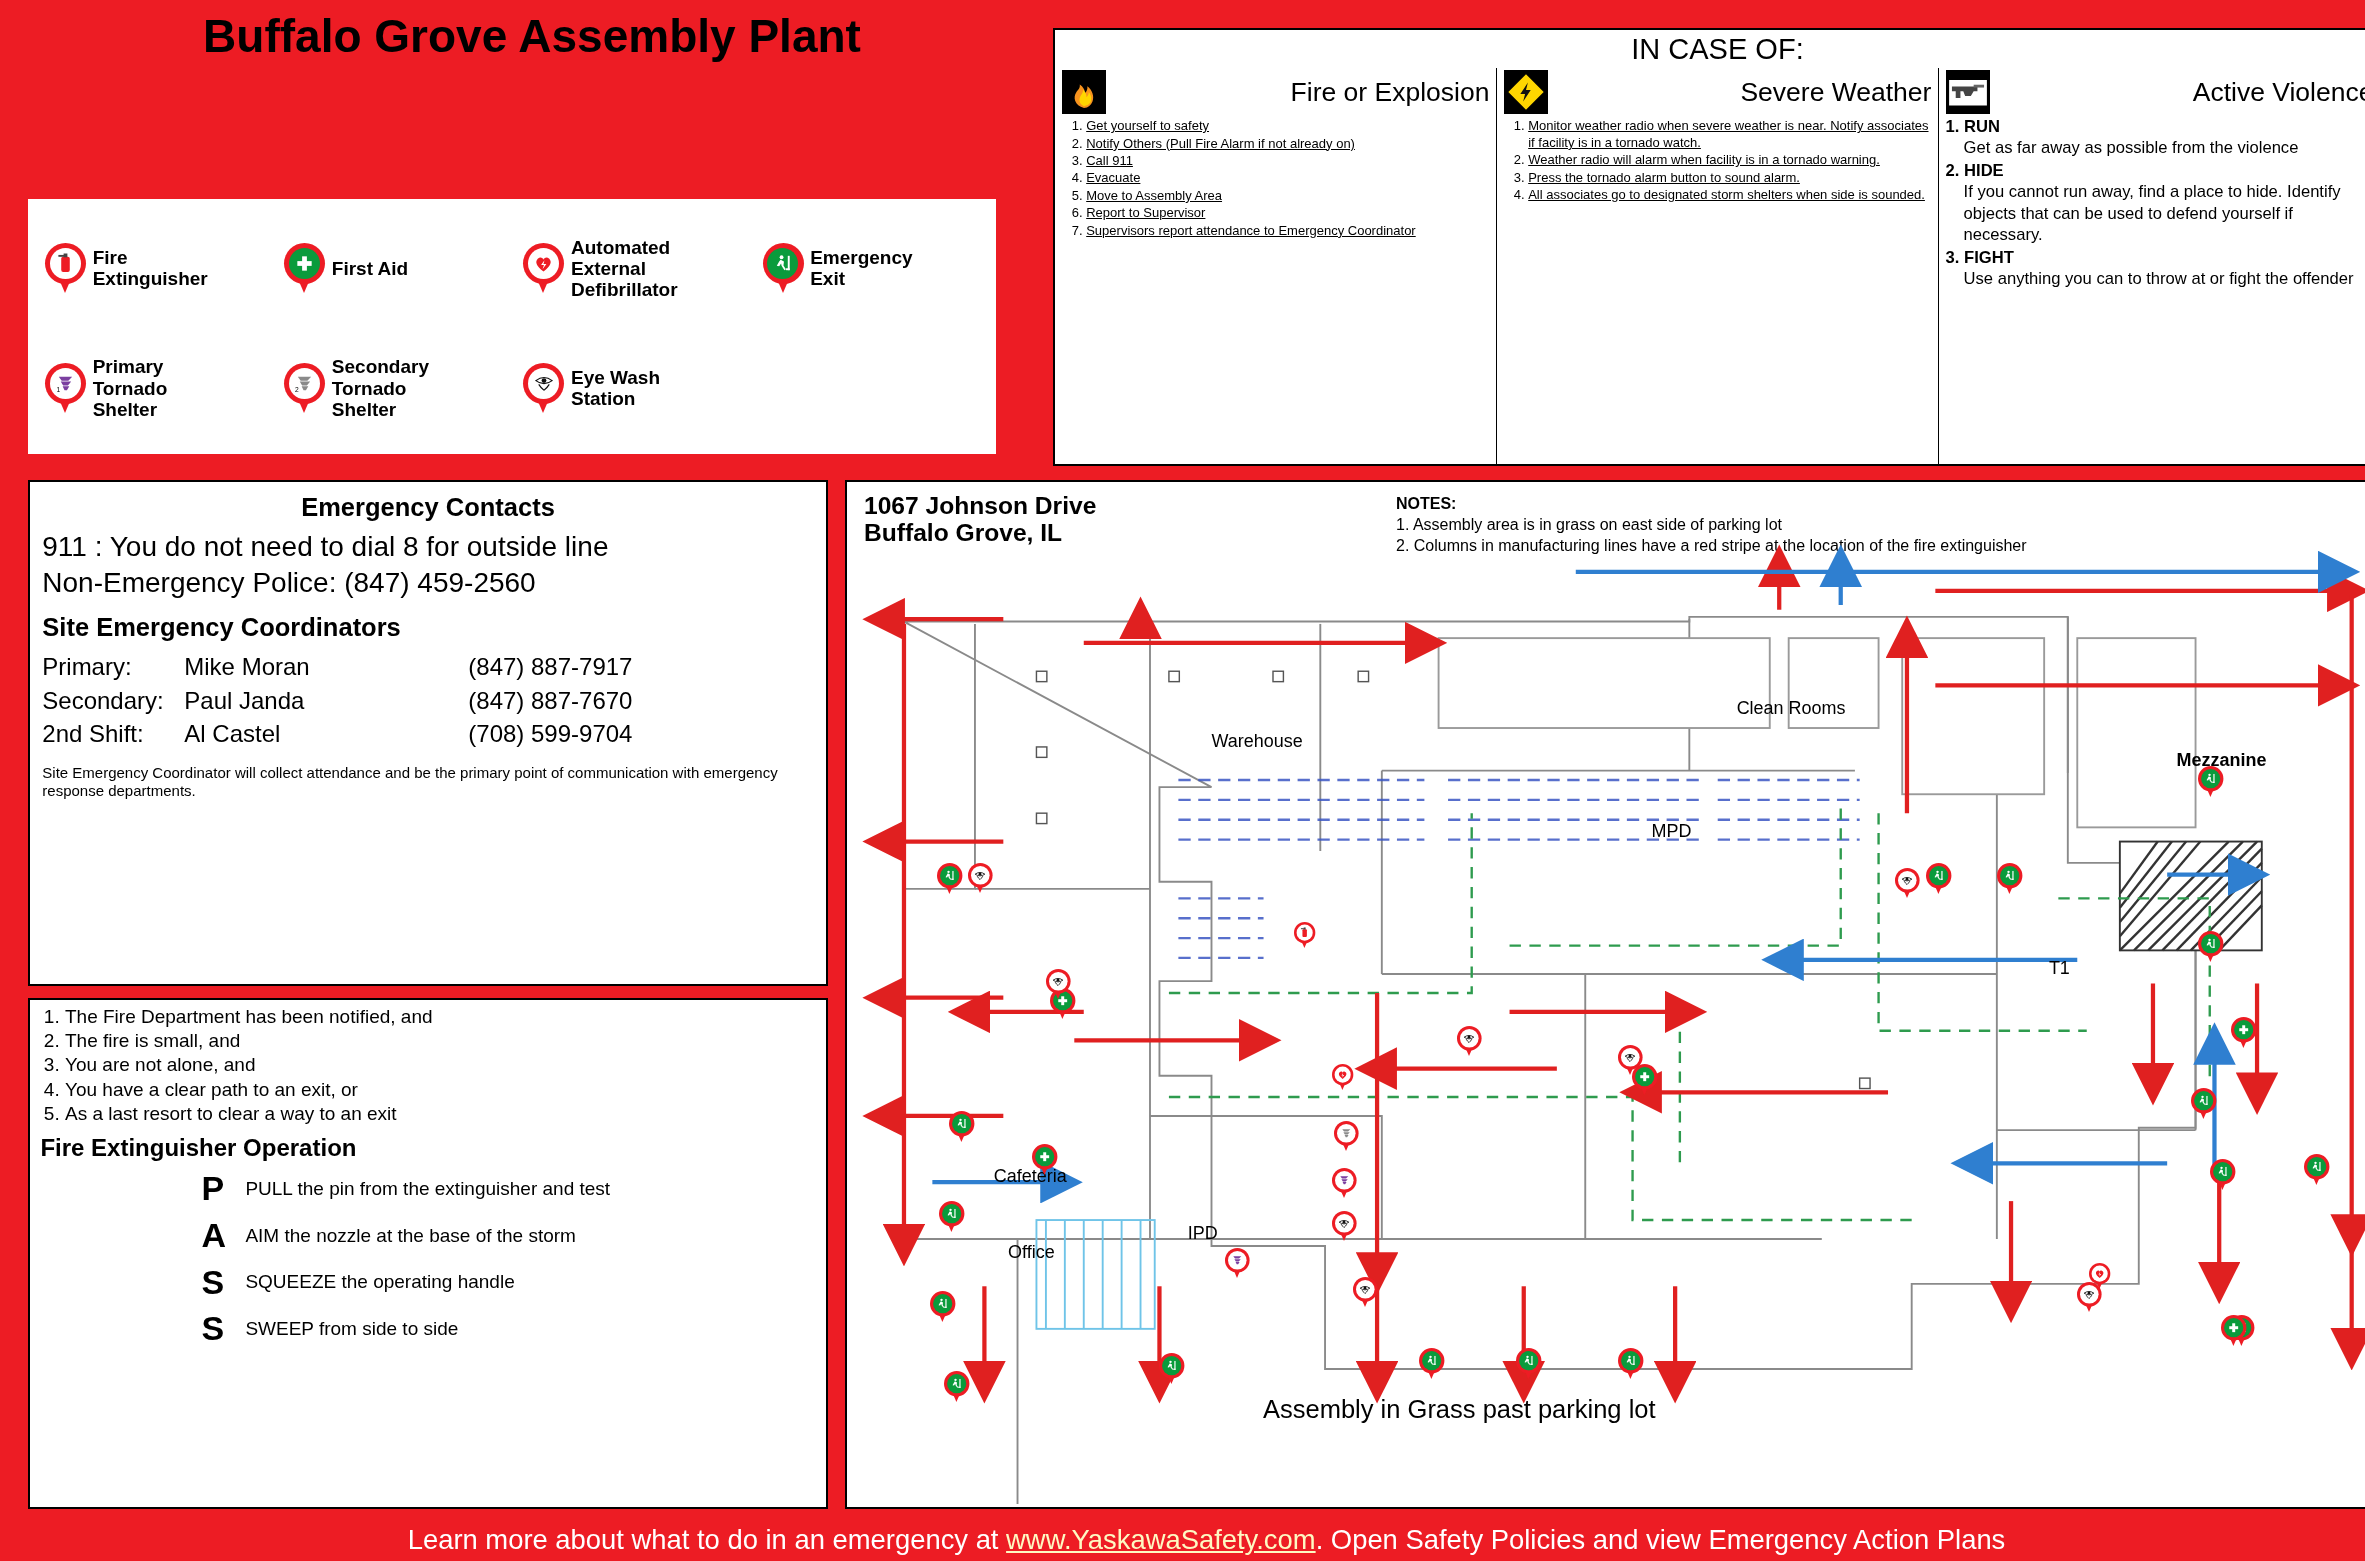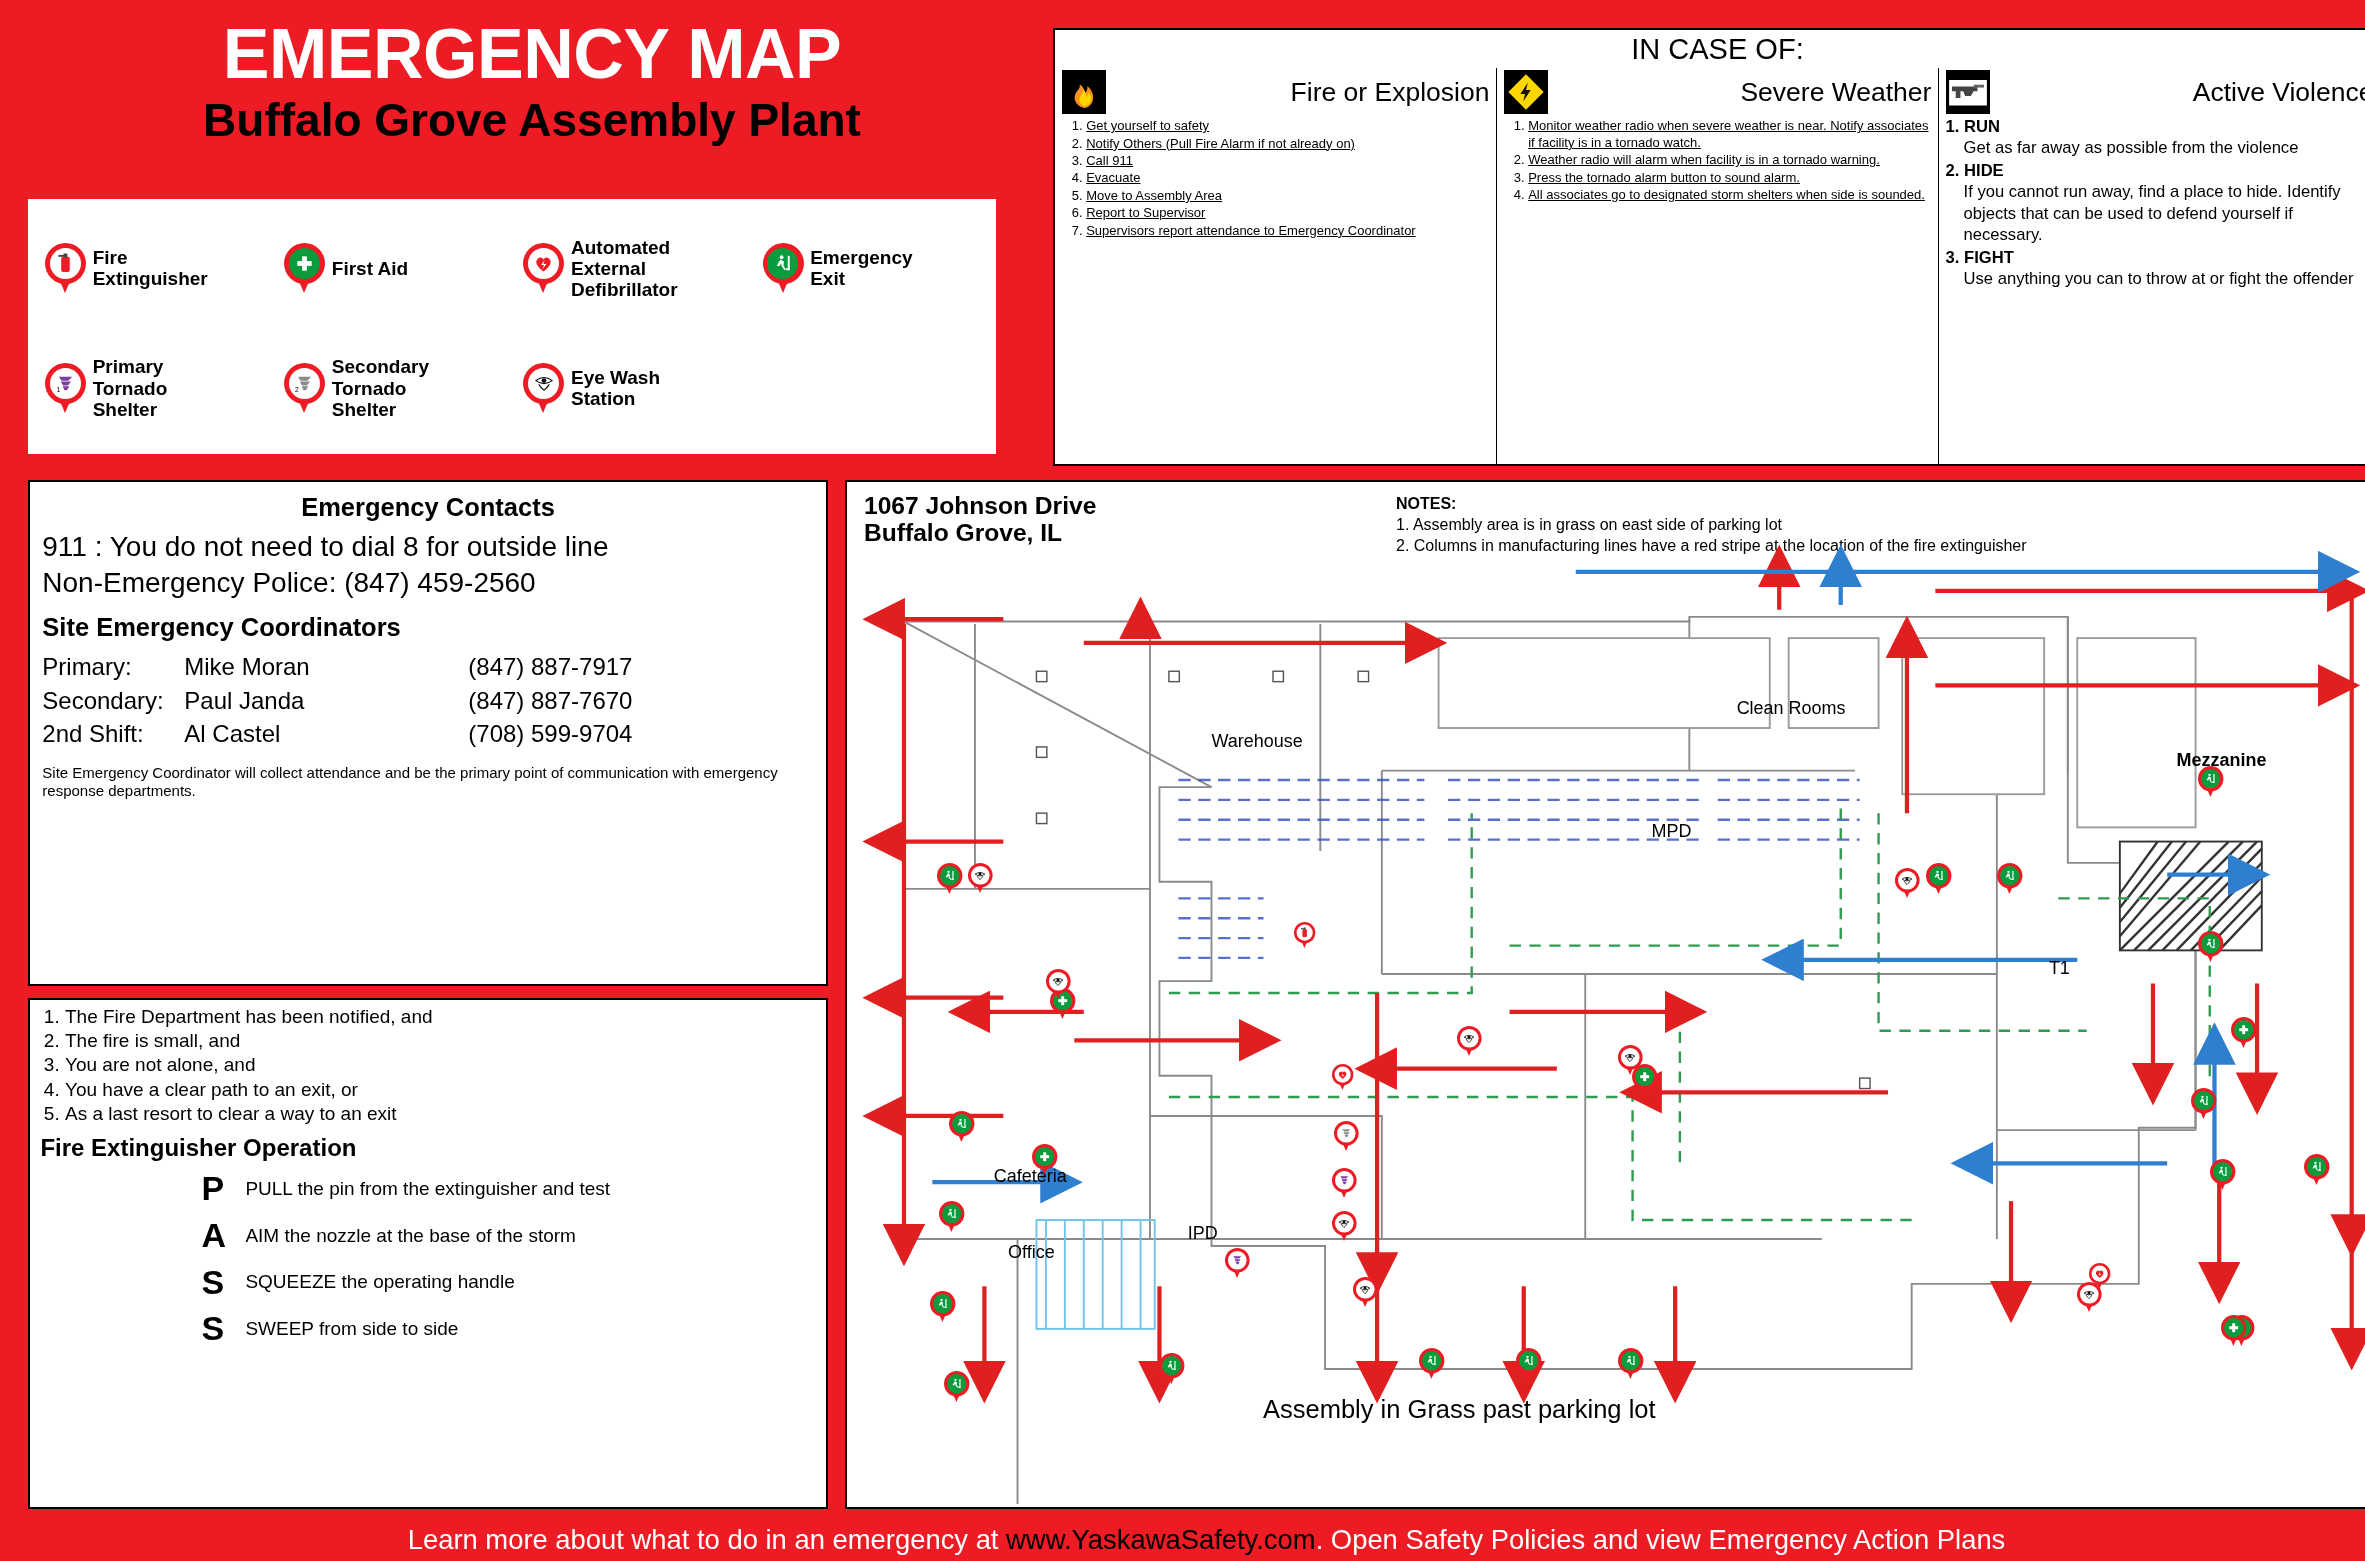--- a/index.html
+++ b/index.html
@@ -112,31 +112,30 @@
   .assembly-caption { position:absolute; left:416px; top:913px; font-size:25.5px; }
 
   .maparea { position:absolute; left:0; top:0; width:1538px; height:1029px; }
   .lbl { position:absolute; font-size:38px; }
 
   
   .bottom {
     position:absolute; left:0; bottom:4.7px; width:100%; text-align:center;
     font-size:27.4px; color:#fff;
   }
-  .bottom .link { color:#000000; }
+  .bottom .link { color:#fef9c3;text-decoration:underline; }
 
   svg { overflow: visible; }
 </style>
 </head>
 <body>
 
 <div class="page">
 
   <div class="title-block">
-    <div class="title-main">EMERGENCY MAP</div>
     <div class="title-sub">Buffalo Grove Assembly Plant</div>
   </div>
 
   <div class="legend">
 
     <div class="legend-item">
       <span class="pin">
         <span class="head"></span>
           <span class="tail"></span>
         <span class="inner">

